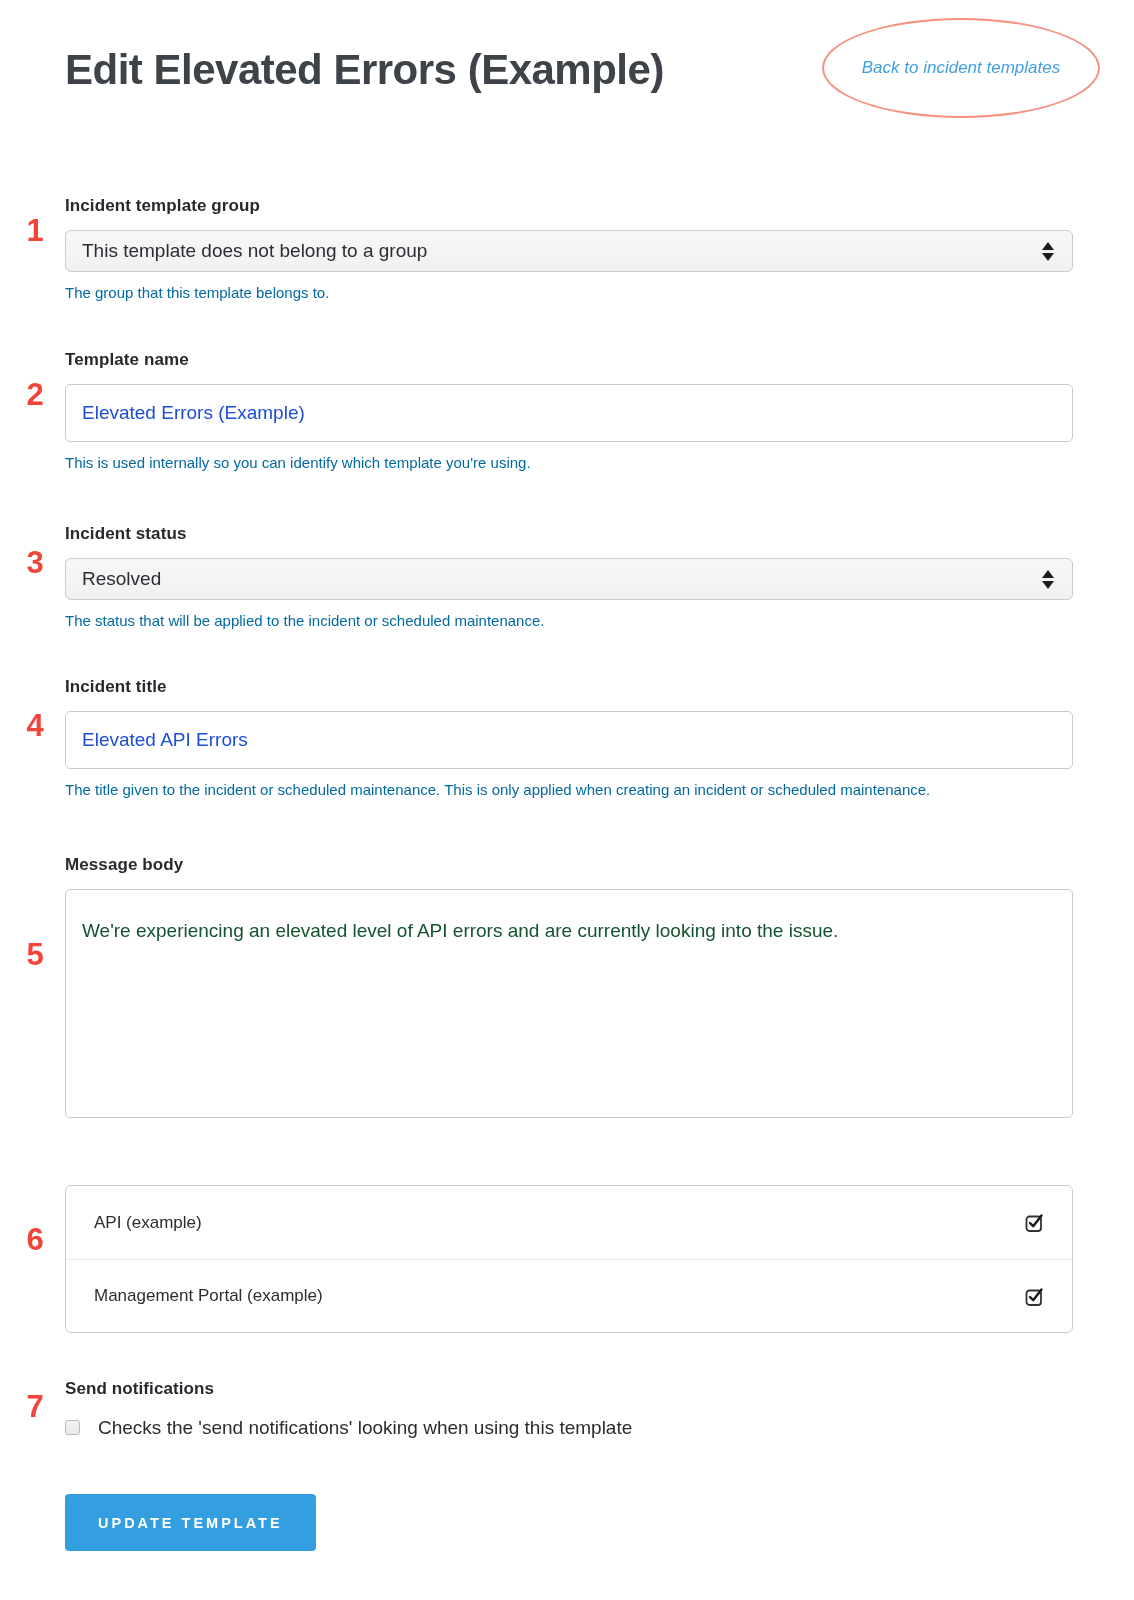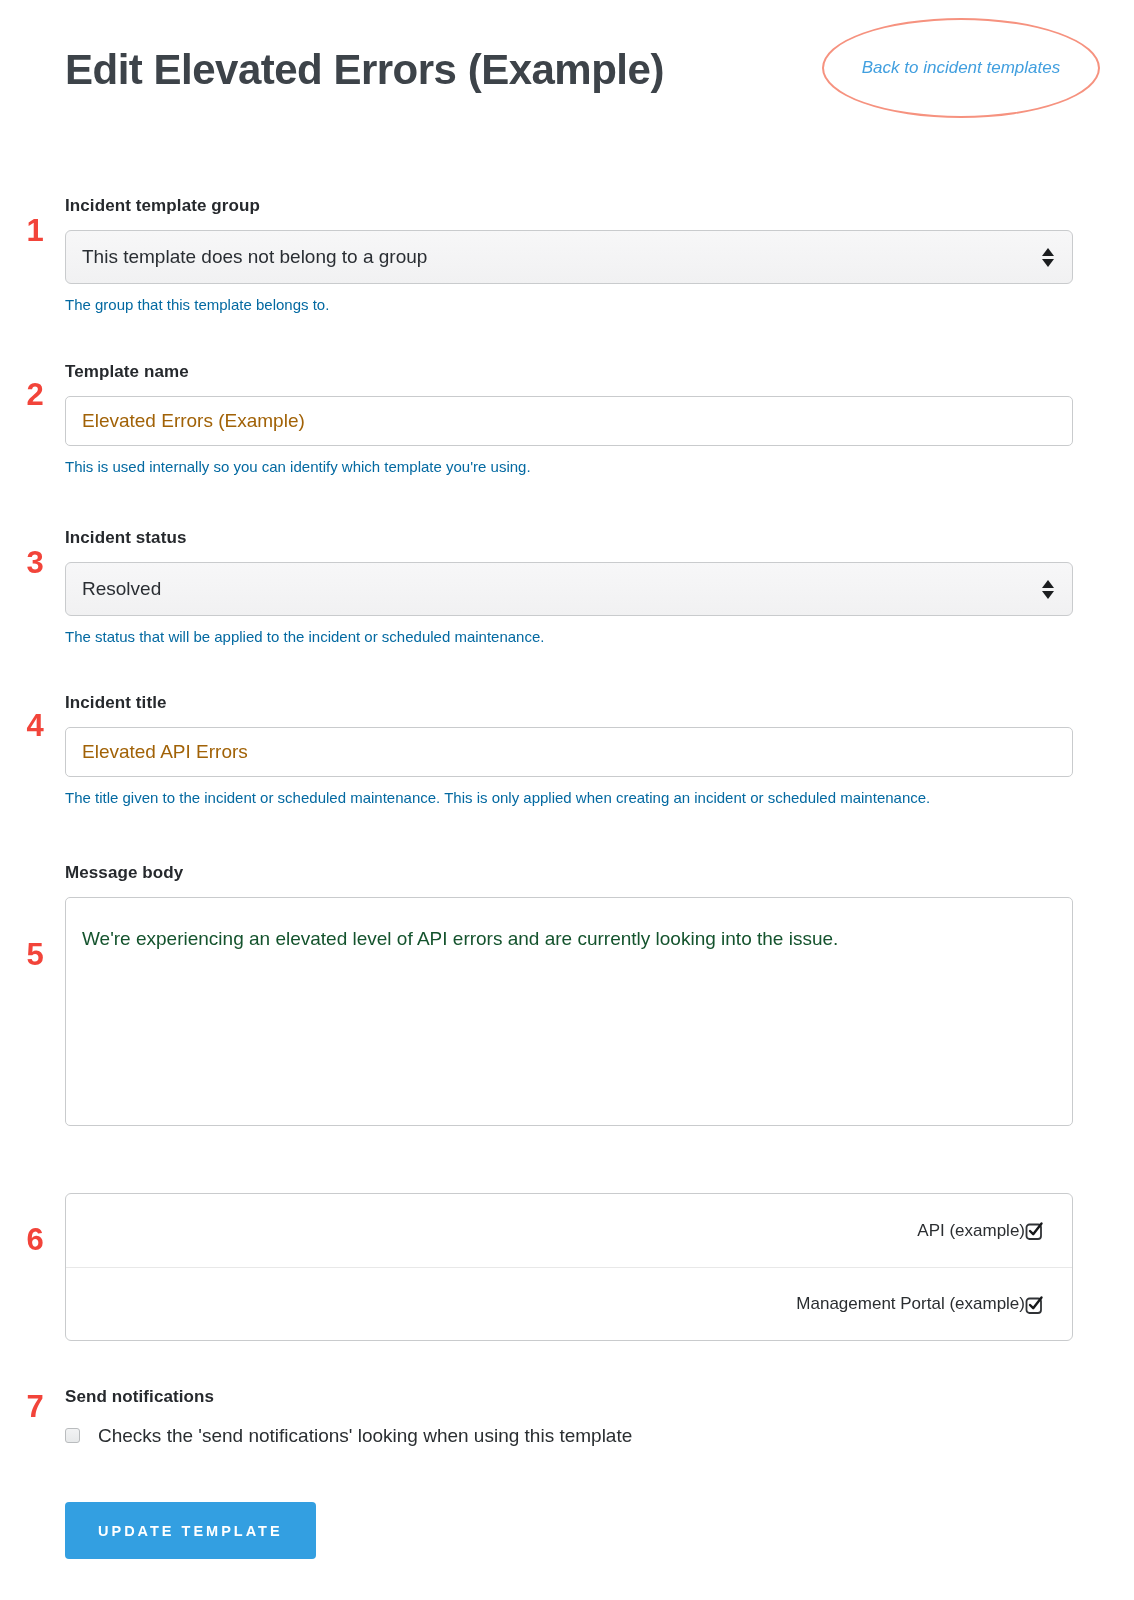--- a/index.html
+++ b/index.html
@@ -75,21 +75,21 @@
   }
   .help-text {
     font-size: 15px;
     color: #0369a1;
     line-height: 19px;
     margin-top: 11px;
   }
 
   
   .select-control {
-    height: 54px;
+    height: 42px;
     width: 100%;
     background: linear-gradient(#f7f7f8, #f1f1f2);
     border: 1px solid #c9cbcd;
     border-radius: 6px;
     display: flex;
     align-items: center;
     padding: 0 16px;
     cursor: pointer;
   }
   .select-value {
@@ -113,28 +113,28 @@
   .tri-down {
     width: 0; height: 0;
     border-left: 6px solid transparent;
     border-right: 6px solid transparent;
     border-top: 8px solid #1b1d1f;
   }
 
   
   .text-input {
     width: 100%;
-    height: 50px;
+    height: 58px;
     border: 1px solid #c9cbcd;
     border-radius: 5px;
     background: #ffffff;
     padding: 0 16px;
     font-family: "Liberation Sans", sans-serif;
     font-size: 19px;
-    color: #a16207;
+    color: #1d4ed8;
     outline: none;
   }
 
   
   .textarea-input {
     width: 100%;
     height: 229px;
     border: 1px solid #c9cbcd;
     border-radius: 5px;
     background: #ffffff;
@@ -151,22 +151,23 @@
   .components-list {
     border: 1px solid #c9cbcd;
     border-radius: 6px;
     background: #ffffff;
     overflow: hidden;
   }
   .component-row {
     height: 73px;
     display: flex;
     align-items: center;
-    justify-content: flex-end;
+    justify-content: space-between;
     padding: 0 26px 0 28px;
+    gap: 16px;
   }
   .component-row + .component-row { border-top: 1px solid #e8e8e8; }
   .component-name { font-size: 17px; color: #2b2e31; }
   .checkbox-checked { width: 21px; height: 21px; display: block; cursor: pointer; }
 
   
   .send-group .field-label { margin-bottom: 18px; }
   .checkbox-row { display: flex; align-items: flex-start; }
   .checkbox-unchecked {
     width: 15px;

